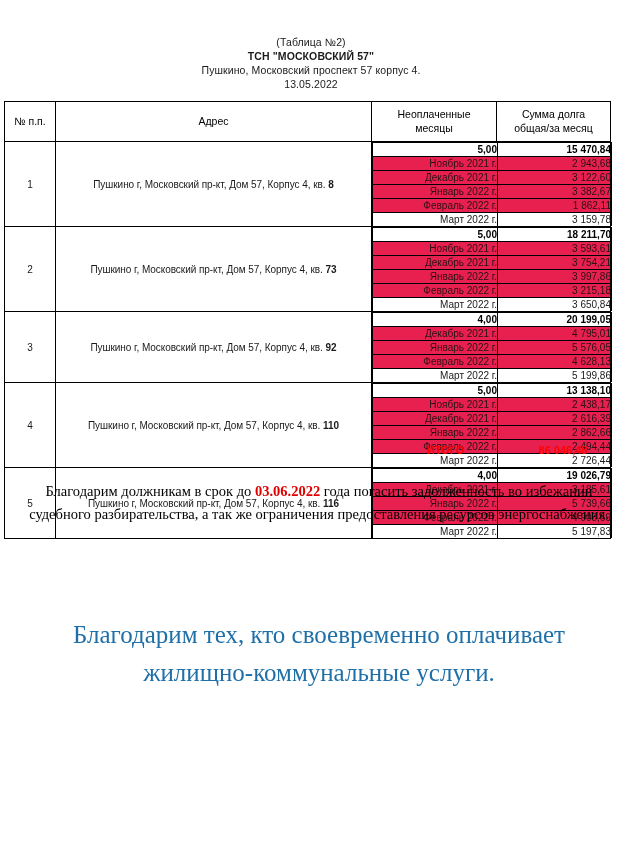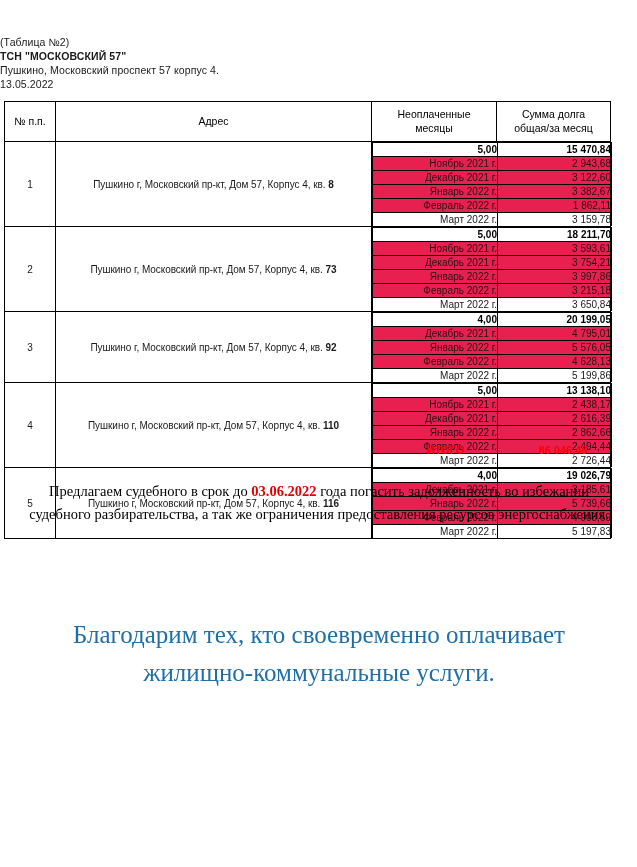--- a/index.html
+++ b/index.html
@@ -22,21 +22,21 @@
     height: 867px;
     box-sizing: border-box;
   }
 
   
   .doc-header {
     position: absolute;
     left: 0;
     top: 36px;
     width: 622px;
-    text-align: left;
+    text-align: center;
     line-height: 1.32;
   }
   .doc-header .line {
     font-size: 10.5px;
     color: #1a1a1a;
     letter-spacing: 0.1px;
   }
   .doc-header .line.bold {
     font-weight: bold;
   }
@@ -403,18 +403,18 @@
         </tbody>
     </table>
   </div>
 
   <div class="grand-total">
     <span class="gt-label">ИТОГО</span>
     <span class="gt-value">86 046,48</span>
   </div>
 
   <div class="notice">
-    <span>Предлагаем судебного в срок до </span><span class="date-red">03.06.2022</span><span> года погасить задолженность во избежании судебного разбирательства, а так же ограничения предоставления ресурсов энергоснабжения.</span>
+    <span>Благодарим должникам в срок до </span><span class="date-red">03.06.2022</span><span> года погасить задолженность во избежании судебного разбирательства, а так же ограничения предоставления ресурсов энергоснабжения.</span>
   </div>
 
   <div class="thanks">Благодарим тех, кто своевременно оплачивает жилищно-коммунальные услуги.</div>
 
 </div>
 
 </body></html>

